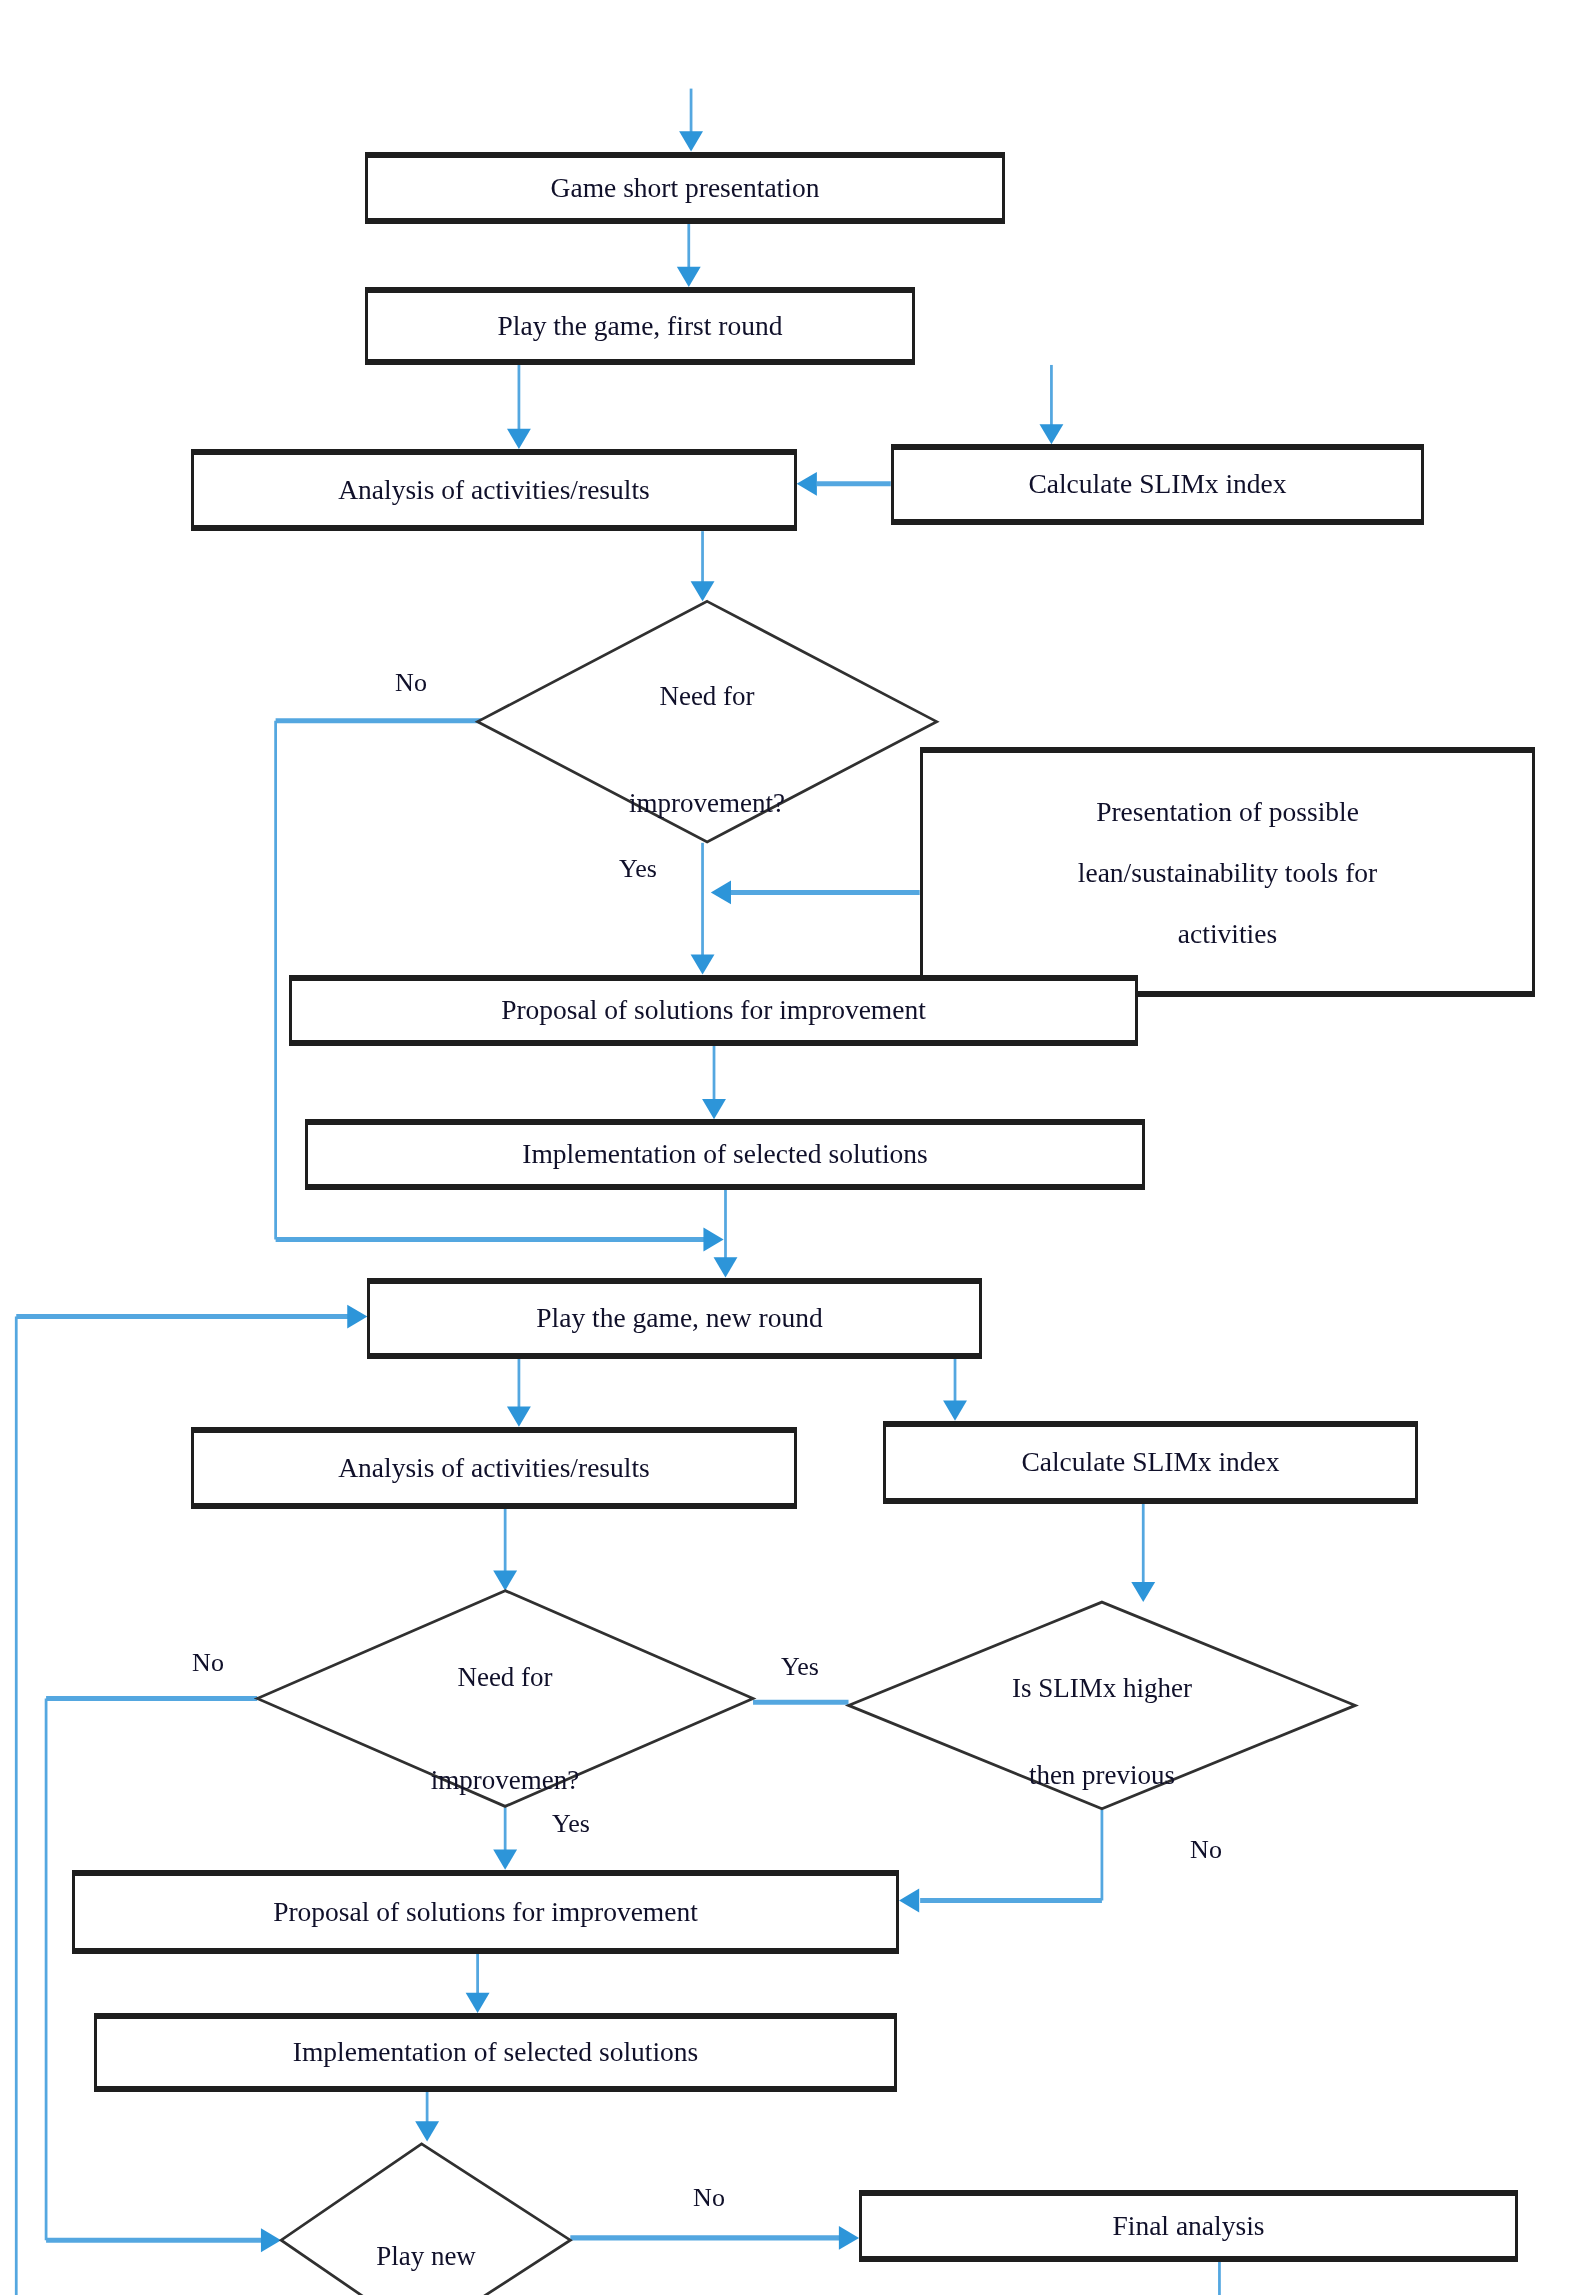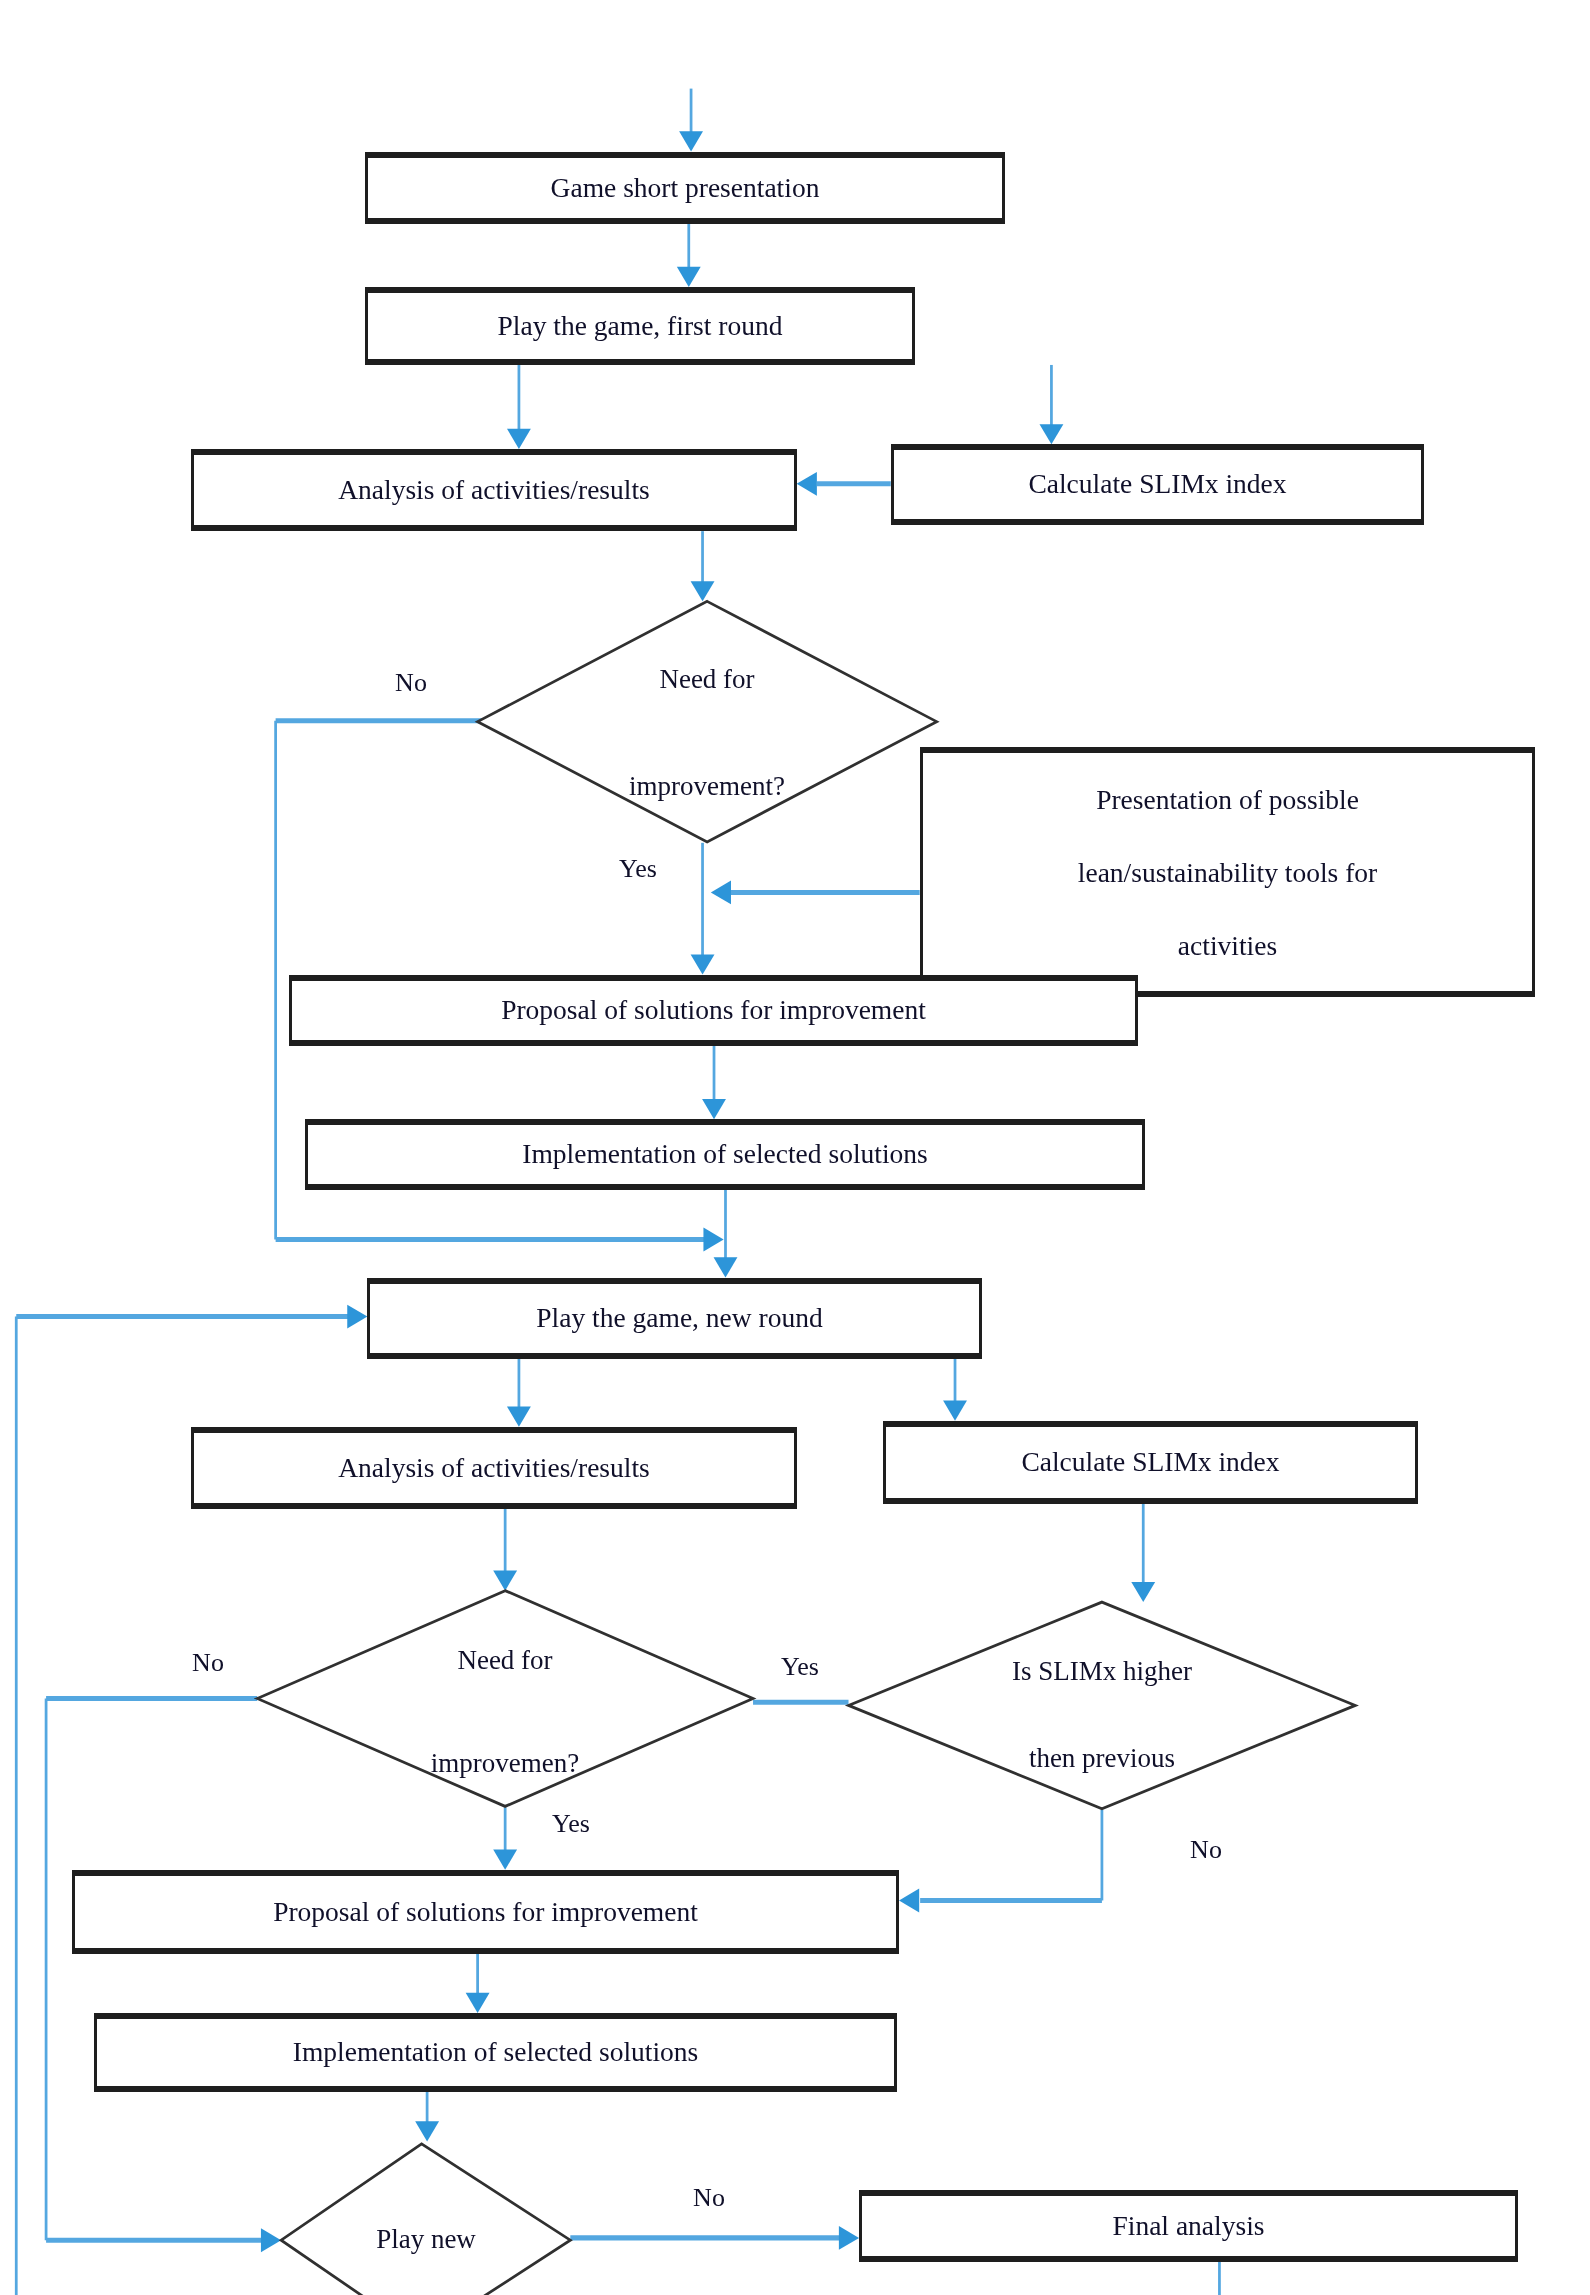--- a/index.html
+++ b/index.html
@@ -17,24 +17,24 @@
   .head       { fill:var(--arrow_head,#2d95d9); stroke:none; }
   .diamond    { fill:#ffffff; stroke:var(--diamond_border,#303030); stroke-width:6; }
   .box {
     position:absolute; box-sizing:border-box; background:#ffffff;
     border:3.7px solid var(--box_border,#1e1e1e);
     border-top-width:6.4px; border-bottom-width:6.4px;
     display:flex; align-items:center; justify-content:center;
     text-align:center; font-size:27.5px; line-height:1.25;
     color:var(--text,#10102a); white-space:nowrap;
   }
-  .box.multiline { flex-direction:column; white-space:normal; row-gap:40px; line-height:1.2; }
+  .box.multiline { flex-direction:column; white-space:normal; row-gap:28px; line-height:1.2; }
   .dlabel {
     position:absolute; transform:translate(-50%,-50%);
-    font-size:27px; white-space:nowrap; color:var(--text,#10102a);
+    font-size:27px; white-space:nowrap; color:var(--text,#10102a);margin-top:17px;
   }
   .elabel {
     position:absolute; transform:translate(-50%,-50%);
     font-size:26px; white-space:nowrap; color:var(--text,#10102a);
   }
 </style>
 </head>
 <body>
 
 <div id="canvas">

